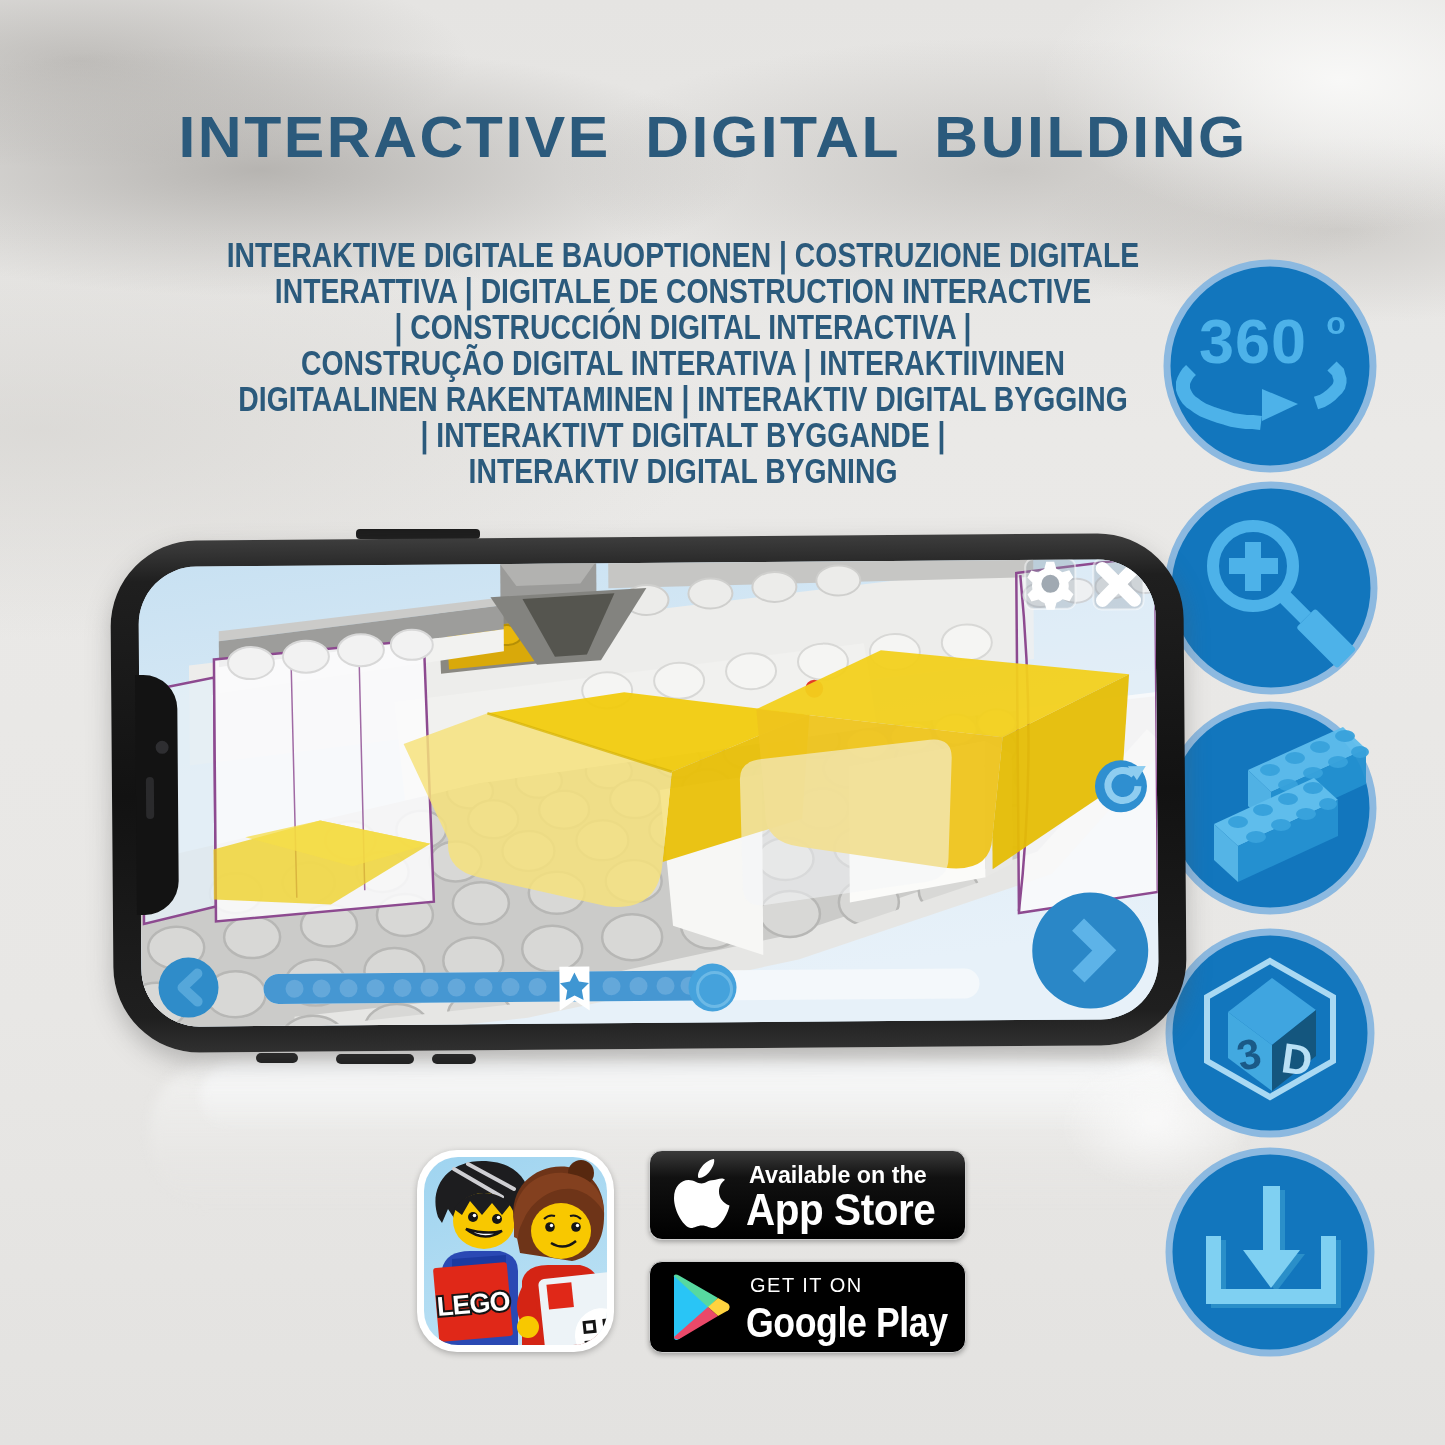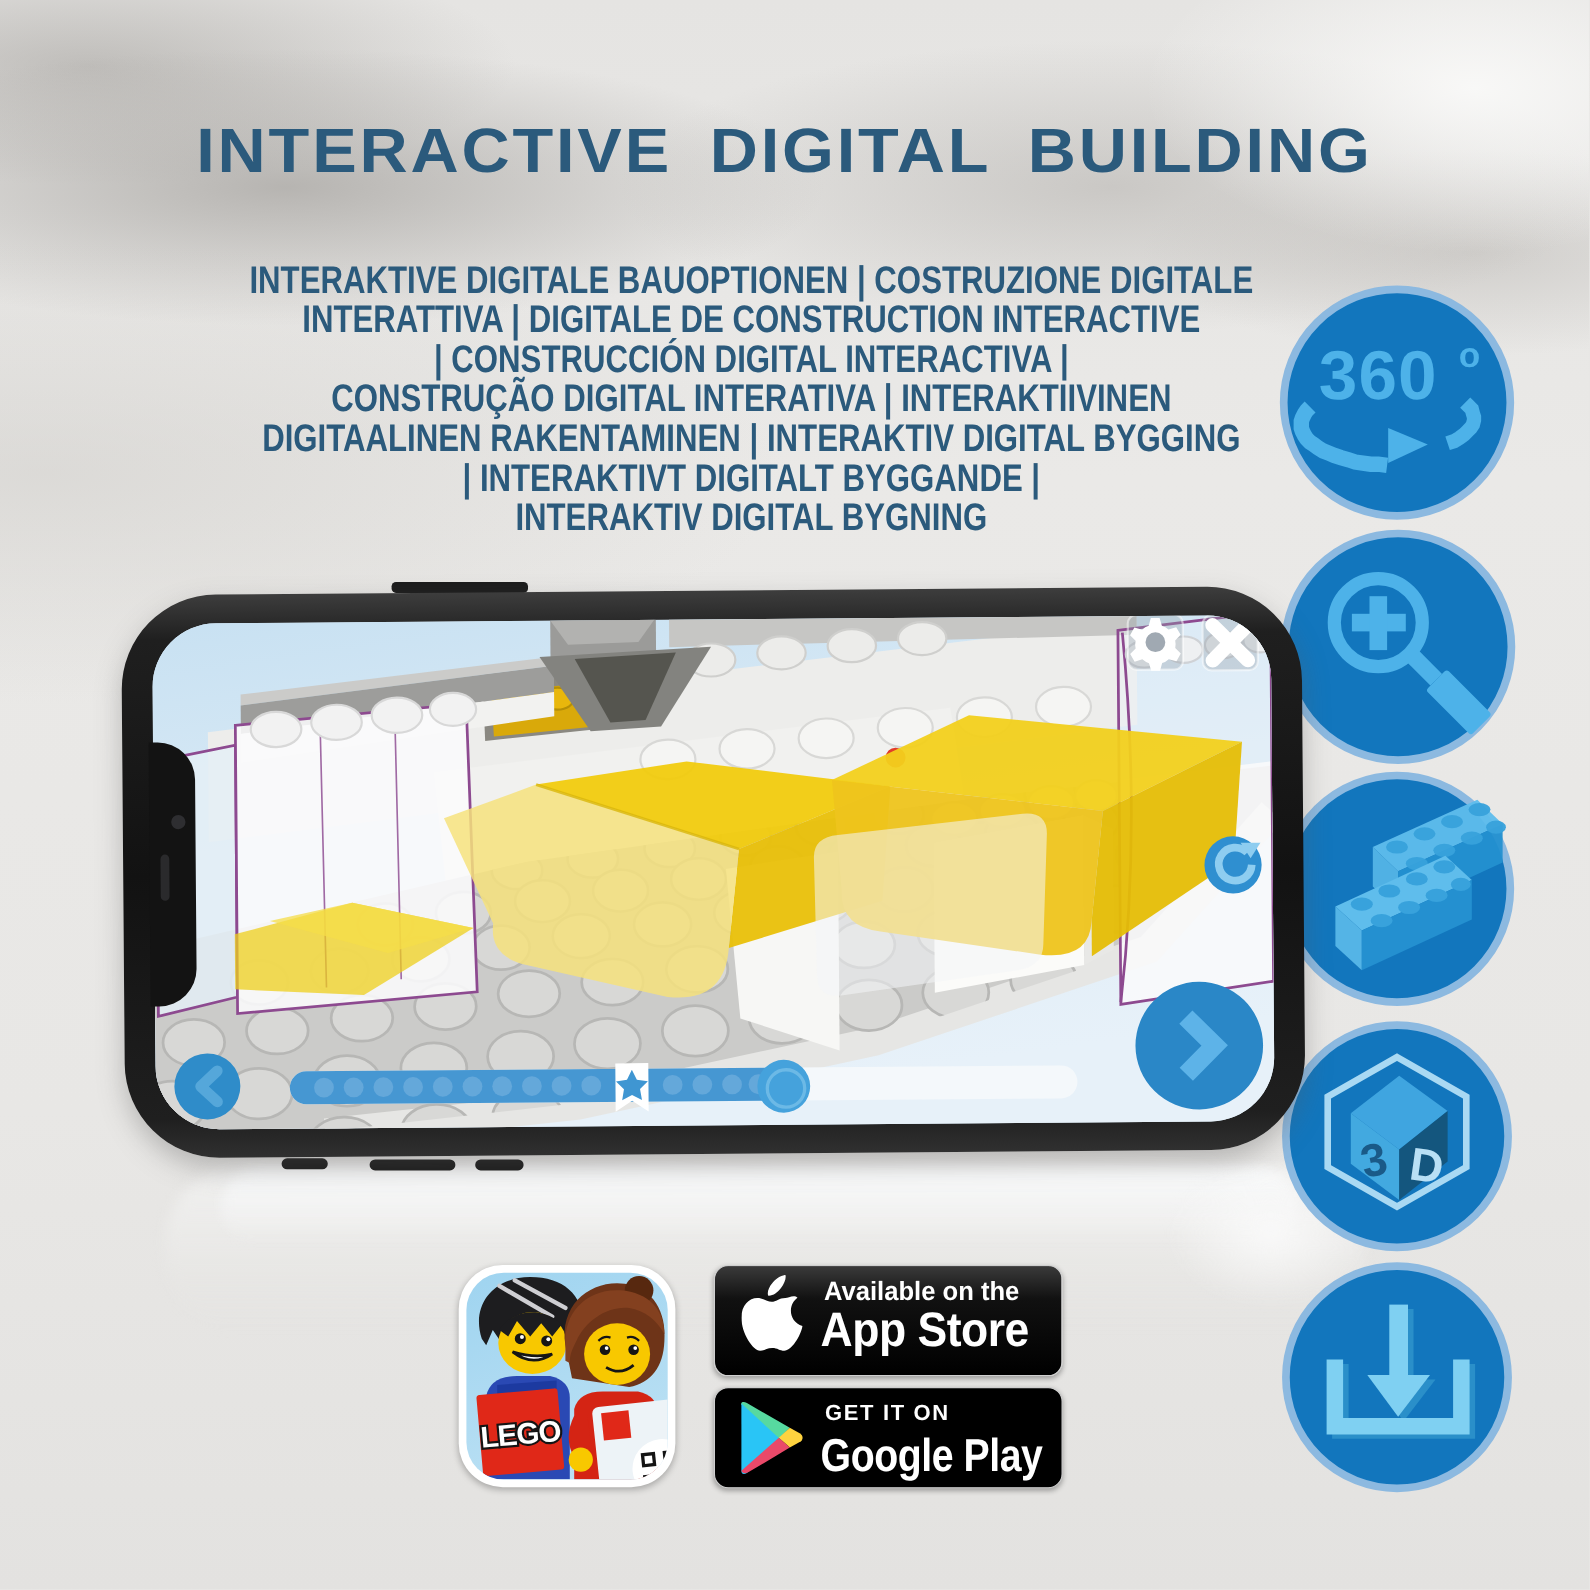--- a/index.html
+++ b/index.html
@@ -416,21 +416,21 @@
       <circle cx="104" cy="170" r="11" fill="#f8c800"></circle>
 
       <g transform="rotate(-5 49 145)">
         <rect x="12" y="108" width="74" height="74" rx="3" fill="#e02818"></rect>
         <text x="49" y="156" text-anchor="middle" font-family="Liberation Sans" font-weight="bold" font-size="27" fill="#ffffff" stroke="#141414" stroke-width="4" style="paint-order:stroke;" letter-spacing="-1">LEGO</text>
       </g>
     </svg>
   </div>
 </div>
 
-<div class="abs" style="left:649px;top:1150px;width:317px;height:101px;border-radius:13px;
+<div class="abs" style="left:649px;top:1150px;width:317px;height:90px;border-radius:13px;
   background:linear-gradient(180deg,#3a3a3a,#111 30%,#000);border:1.5px solid #cfcfcf;box-sizing:border-box;
   box-shadow:0 2px 5px rgba(0,0,0,0.3);">
 
   <svg class="abs" style="left:24px;top:8px;" width="56" height="70" viewBox="0 0 56 70">
     <path d="M 36 12 C 39 8 41 3 40 0 C 36 0.5 31 3.5 28 7.5 C 25 11 23 16 24.5 19 C 28.5 19.3 33 16 36 12 z" fill="#fff"></path>
     <path d="M 40 21 C 34 21 31.5 24.5 27.5 24.5 C 23.5 24.5 20 21 14.5 21 C 7 21 0 27.5 0 39 C 0 53 10.5 69 17 69 C 21 69 23 66.5 28 66.5 C 33 66.5 34.8 69 39 69 C 45.5 69 54 55.5 55.5 46.5 C 48.5 44 45 38.5 45 32.5 C 45 27 48 23 51 20.8 C 48 17.5 42.5 21 40 21 z" fill="#fff"></path>
   </svg>
 
   <div class="abs" style="left:99px;top:10px;color:#fff;font-size:24px;font-weight:bold;white-space:nowrap;transform:scaleX(0.97);transform-origin:0 0;">Available on the</div>
 
@@ -440,16 +440,16 @@
 <div class="abs" style="left:649px;top:1261px;width:317px;height:92px;border-radius:13px;
   background:#000;border:1.5px solid #cfcfcf;box-sizing:border-box;box-shadow:0 2px 5px rgba(0,0,0,0.3);">
 
   <svg class="abs" style="left:20px;top:11px;" width="60" height="68" viewBox="0 0 60 68">
     <path d="M 4 4 C 3 1.5 6 0.5 9 2.5 L 48 25 L 37 36 z" fill="#57d9a0"></path>
     <path d="M 4 4 L 4 64 C 4 67 6 68 9 66 L 41 37 L 4 3 z" fill="#29c5f6"></path>
     <path d="M 48 25 L 57 30 C 60.5 32 60.5 36 57 38 L 48 43 L 38 34 z" fill="#ffd33f"></path>
     <path d="M 11 65 C 8 67 4.5 66.5 4 64 L 38 34 L 48 43 z" fill="#ea4969"></path>
   </svg>
 
-  <div class="abs" style="left:100px;top:12px;color:#fff;font-size:20px;font-weight:bold;letter-spacing:1.5px;white-space:nowrap;">GET IT ON</div>
+  <div class="abs" style="left:100px;top:12px;color:#fff;font-size:20px;font-weight:normal;letter-spacing:1.5px;white-space:nowrap;">GET IT ON</div>
 
   <div class="abs" style="left:96px;top:37px;color:#fff;font-size:42px;font-weight:bold;white-space:nowrap;letter-spacing:-0.5px;transform:scaleX(0.85);transform-origin:0 0;">Google Play</div>
 </div>
 
 </body></html>

